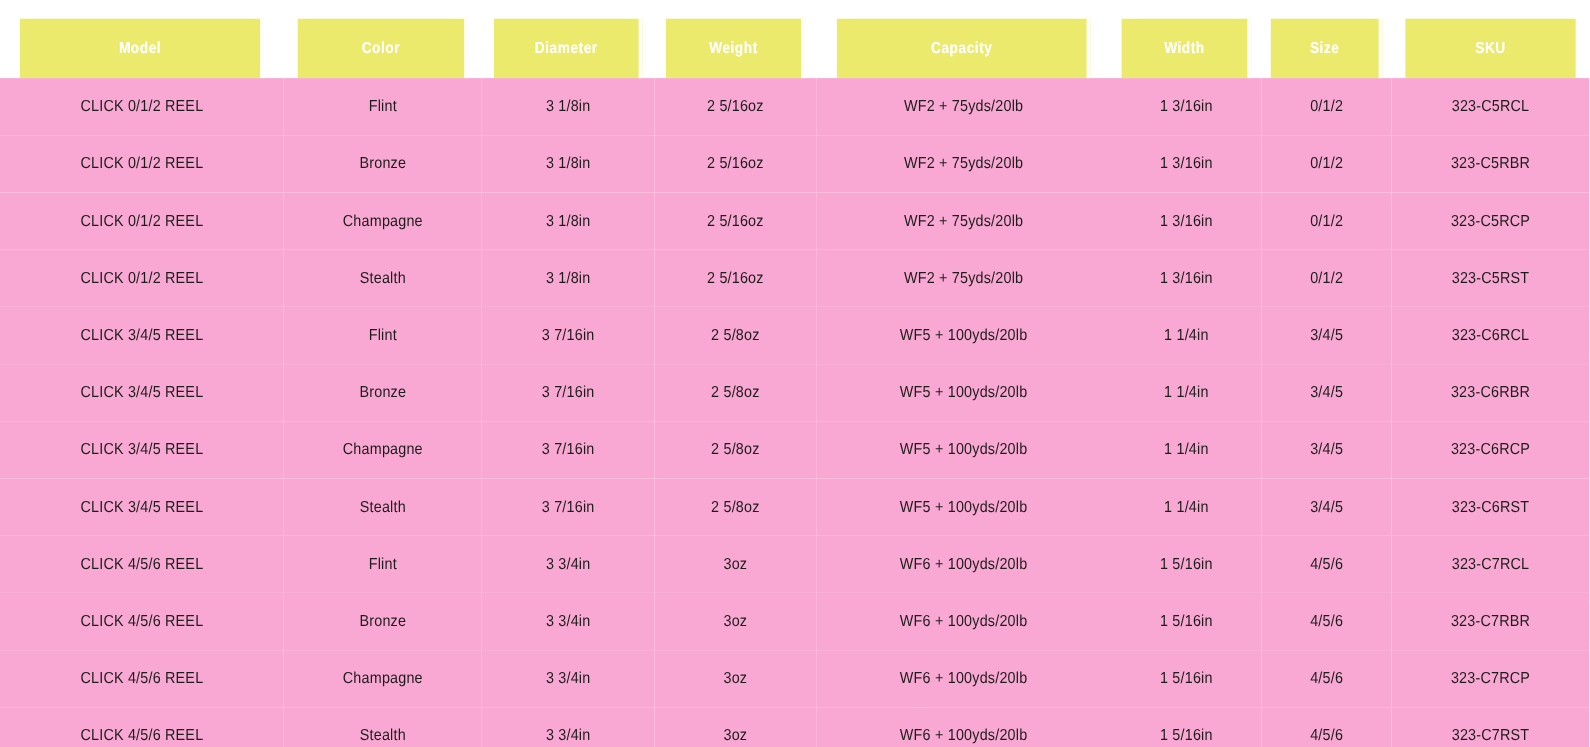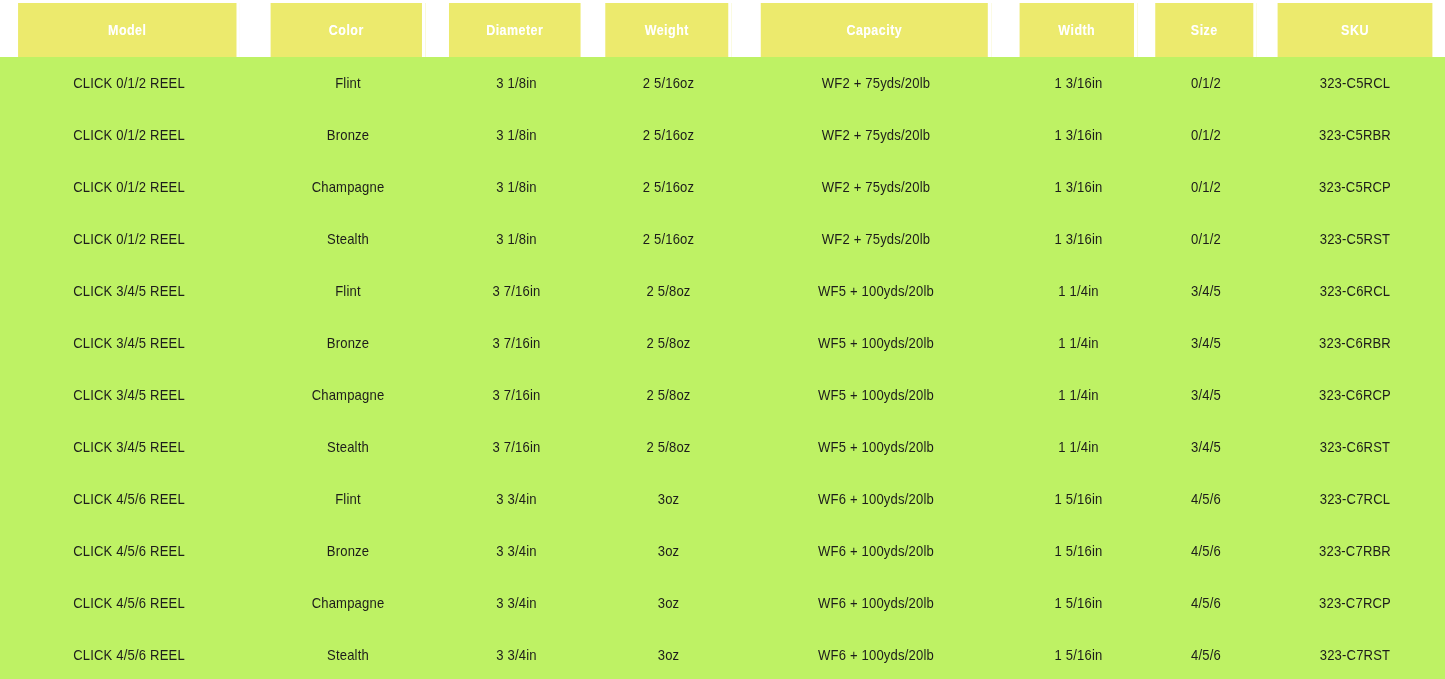--- a/index.html
+++ b/index.html
@@ -12,21 +12,21 @@
     height: 679px;
     overflow: hidden;
     font-family: "Liberation Sans", "DejaVu Sans", sans-serif;
     -webkit-font-smoothing: antialiased;
   }
 
   .spec-table-wrap {
     width: 1445px;
     height: 679px;
     box-sizing: border-box;
-    padding-top: 3px;
+    padding-top: 17px;
     background: #ffffff;
   }
 
   table.spec-table {
     width: 1445px;
     border-collapse: separate;
     border-spacing: 0;
     table-layout: fixed;
   }
 
@@ -55,21 +55,21 @@
   th.spec-head-cell:last-child {
     border-right: none;
   }
   th.spec-head-cell .head-label {
     display: inline-block;
   }
 
   
   tbody tr.spec-row {
     height: 52px;
-    background: #bef264;
+    background: #f9a8d4;
   }
 
   td.spec-cell {
     height: 52px;
     padding: 0 6px;
     text-align: center;
     vertical-align: middle;
     font-size: 14.5px;
     font-weight: 400;
     color: #1d1d1b;

